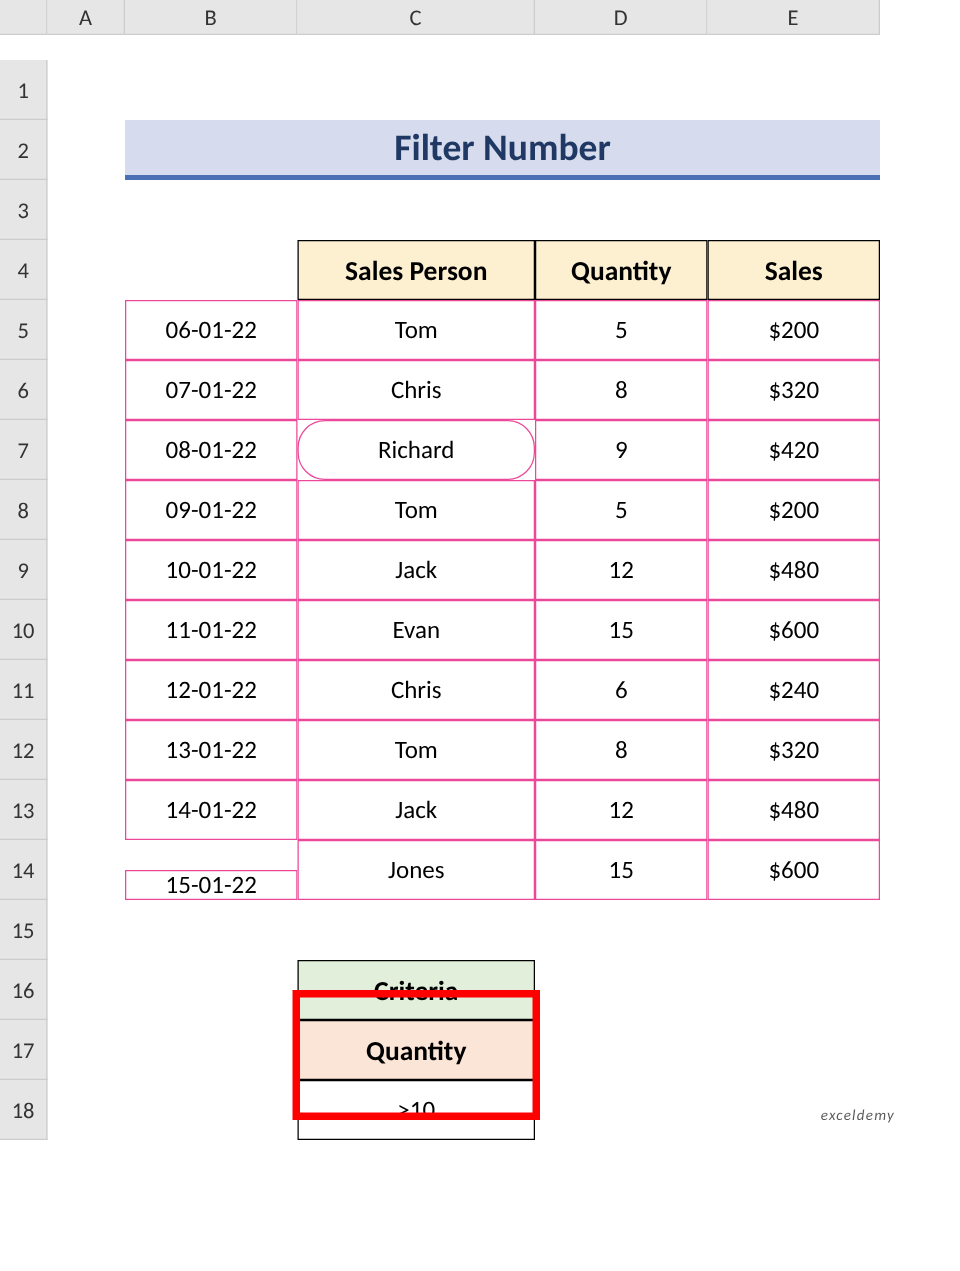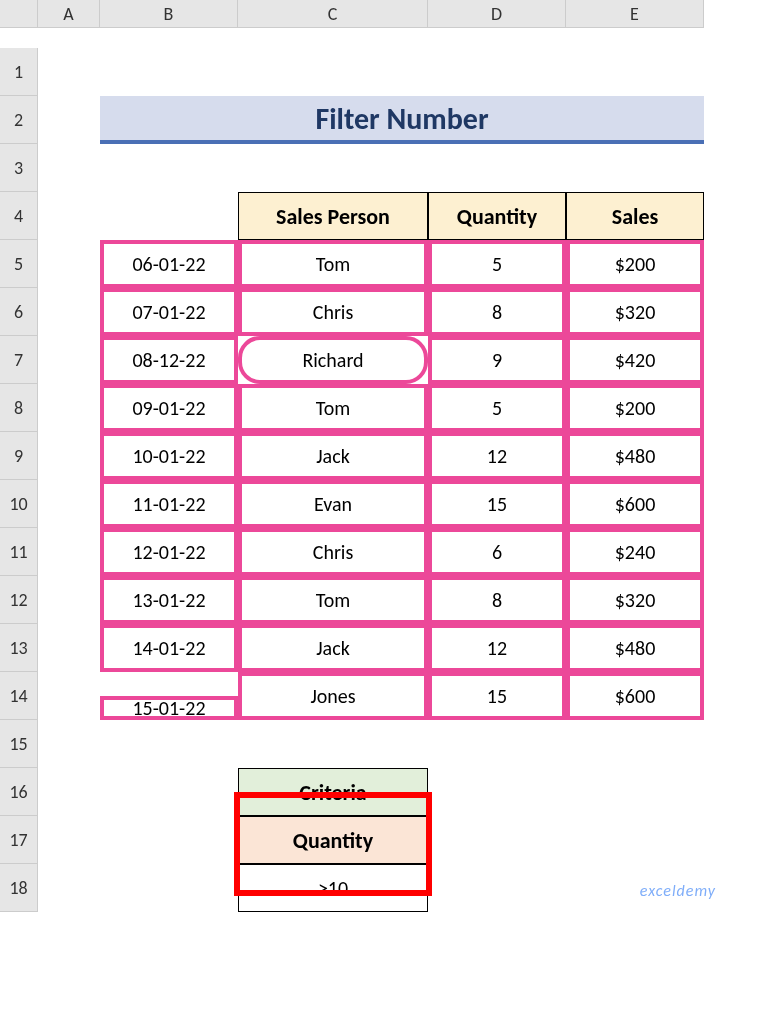--- a/index.html
+++ b/index.html
@@ -44,21 +44,21 @@
     font-size: 30px;
     font-weight: bold;
   }
   .th {
     background: #fdf0d1;
     font-weight: bold;
     border: 1px solid #000;
     font-size: 22px;
   }
   .td {
-    border: 4px solid #ec4899;
+    border: 1px solid #ec4899;
     font-size: 20px;
   }
   .crit-hdr {
     background: #e2efda;
     font-weight: bold;
     border: 1px solid #000;
     font-size: 22px;
   }
   .crit-th {
     background: #fbe5d6;
@@ -73,22 +73,22 @@
   }
   .redbox {
     position: absolute;
     border: 6px solid #ff0000;
     pointer-events: none;
   }
   .watermark {
     position: absolute;
     right: 52px;
     bottom: 12px;
-    font-size: 16px;
-    color: #3b82f6;
+    font-size: 12px;
+    color: #000000;
     opacity: 0.65;
     font-style: italic;
     letter-spacing: 1px;
   }
   .row-header-col { grid-column: 1; }
 </style>
 </head>
 <body>
 
 <div class="sheet">
@@ -128,21 +128,21 @@
   <div class="cell td" style="grid-row:6;grid-column:3;">06-01-22</div>
   <div class="cell td" style="grid-row:6;grid-column:4;">Tom</div>
   <div class="cell td" style="grid-row:6;grid-column:5;">5</div>
   <div class="cell td" style="grid-row:6;grid-column:6;">$200</div>
 
   <div class="cell td" style="grid-row:7;grid-column:3;">07-01-22</div>
   <div class="cell td" style="grid-row:7;grid-column:4;">Chris</div>
   <div class="cell td" style="grid-row:7;grid-column:5;">8</div>
   <div class="cell td" style="grid-row:7;grid-column:6;">$320</div>
 
-  <div class="cell td" style="grid-row:8;grid-column:3;">08-12-22</div>
+  <div class="cell td" style="grid-row:8;grid-column:3;">08-01-22</div>
   <div class="cell td" style="grid-row:8;grid-column:4;border-radius:22px;">Richard</div>
   <div class="cell td" style="grid-row:8;grid-column:5;">9</div>
   <div class="cell td" style="grid-row:8;grid-column:6;">$420</div>
 
   <div class="cell td" style="grid-row:9;grid-column:3;">09-01-22</div>
   <div class="cell td" style="grid-row:9;grid-column:4;">Tom</div>
   <div class="cell td" style="grid-row:9;grid-column:5;">5</div>
   <div class="cell td" style="grid-row:9;grid-column:6;">$200</div>
 
   <div class="cell td" style="grid-row:10;grid-column:3;">10-01-22</div>

